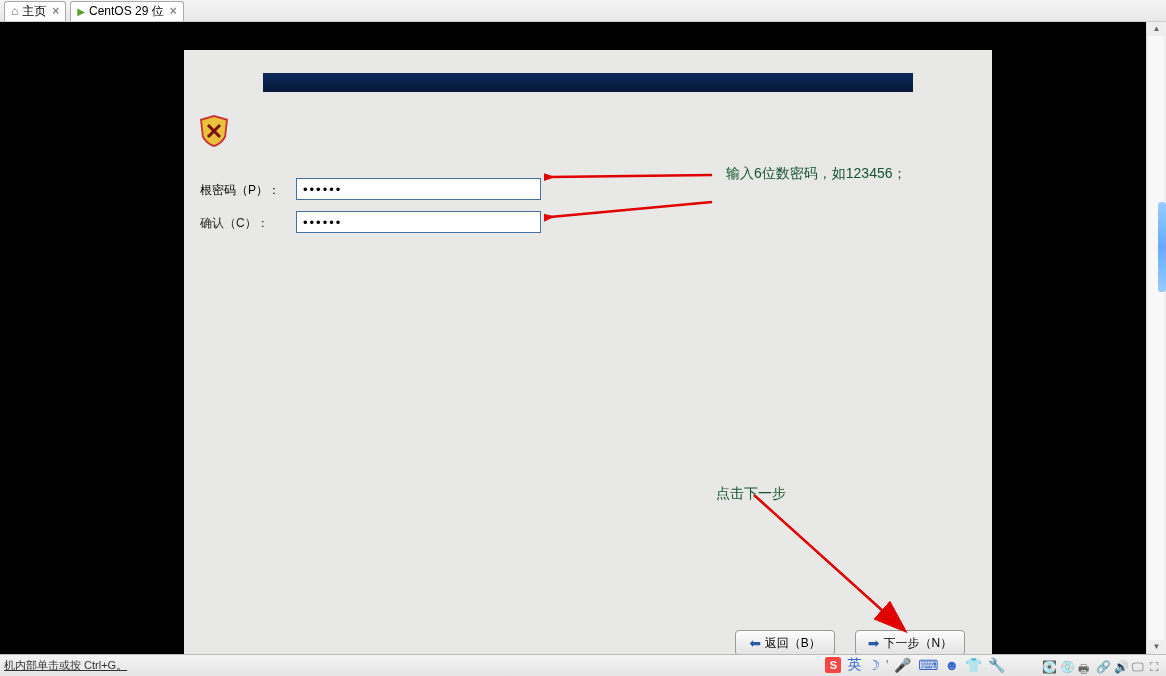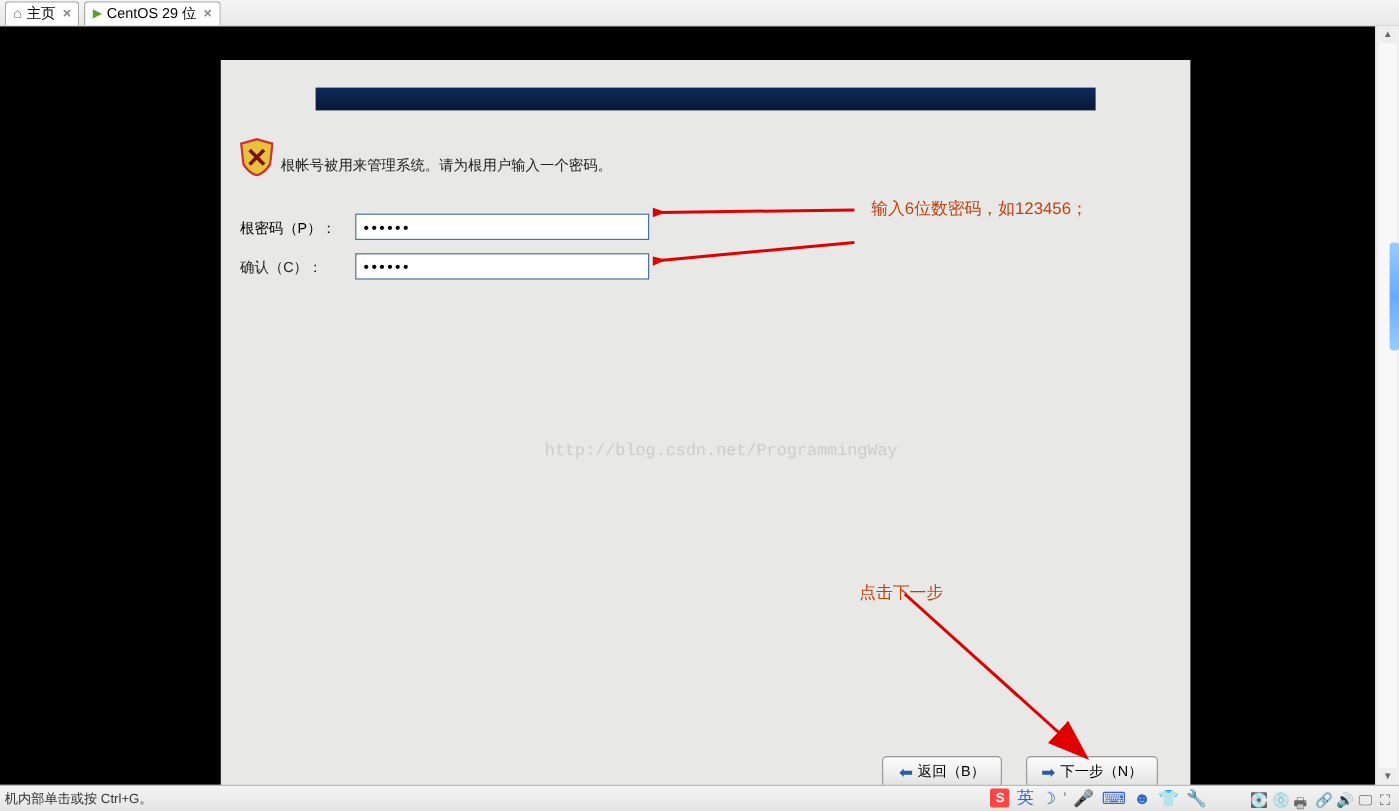--- a/index.html
+++ b/index.html
@@ -96,31 +96,32 @@
       align-items: center;
       justify-content: center;
       font-size: 12px;
       cursor: pointer;
       padding: 0 10px;
     }
     .btn-back { left: 551px; top: 580px; width: 100px; }
     .btn-next { left: 671px; top: 580px; width: 110px; }
     .arrow-left { color: #2b5aa8; margin-right: 4px; font-size: 14px; }
     .arrow-right { color: #2b5aa8; margin-right: 4px; font-size: 14px; }
-    .red-anno { position: absolute; color: #c2410c; font-size: 14px; white-space: nowrap; }
+    .red-anno { position: absolute; color: #14532d; font-size: 14px; white-space: nowrap; }
     .anno1 { left: 542px; top: 115px; }
     .anno2 { left: 532px; top: 435px; }
     .arrow-svg { position: absolute; pointer-events:none; }
     .statusbar {
       position: absolute; bottom: 0; left: 0; right: 0; height: 22px;
       background: linear-gradient(#f4f4f4, #e4e4e4);
       border-top: 1px solid #bbb;
       display: flex; align-items: center;
       font-size: 11px; color: #333;
       padding-left: 4px;
+      text-decoration: underline;
     }
     .tray-right {
       position: absolute; right: 2px; bottom: 2px;
       display: flex; align-items: center; gap: 4px;
     }
     .tray-right .ico { width:14px; height:14px; font-size:12px; color:#666; }
     .taskbar-cn {
       position: absolute; right: 160px; bottom: 2px;
       display: flex; align-items: center; gap: 6px;
     }
@@ -152,29 +153,27 @@
 
 <div class="vm-area">
   <div class="installer">
     <div class="inst-header"></div>
 
     <svg class="shield" viewBox="0 0 28 32">
       <path d="M14 0 L28 4 L26 22 C26 22 22 30 14 32 C6 30 2 22 2 22 L0 4 Z" fill="#c33"></path>
       <path d="M14 2 L26 5.5 L24.3 21 C24.3 21 21 28 14 30 C7 28 3.7 21 3.7 21 L2 5.5 Z" fill="#e8c23a"></path>
       <path d="M8 10 L20 22 M20 10 L8 22" stroke="#7a1010" stroke-width="3"></path>
     </svg>
-    <div class="instruction">根帐号被用来管理系统。请为根用户输入一个密码。</div>
 
     <div class="lbl1">根密码（P）：</div>
     <input type="text" class="pwfield pw1" value="••••••" style="">
 
     <div class="lbl2">确认（C）：</div>
     <input type="text" class="pwfield pw2" value="••••••" style="">
 
-    <div class="watermark">http://blog.csdn.net/ProgrammingWay</div>
 
     <div class="btn btn-back">
       <span class="arrow-left">⬅</span>
       <span>返回（B）</span>
     </div>
     <div class="btn btn-next">
       <span class="arrow-right">➡</span>
       <span>下一步（N）</span>
     </div>
 

